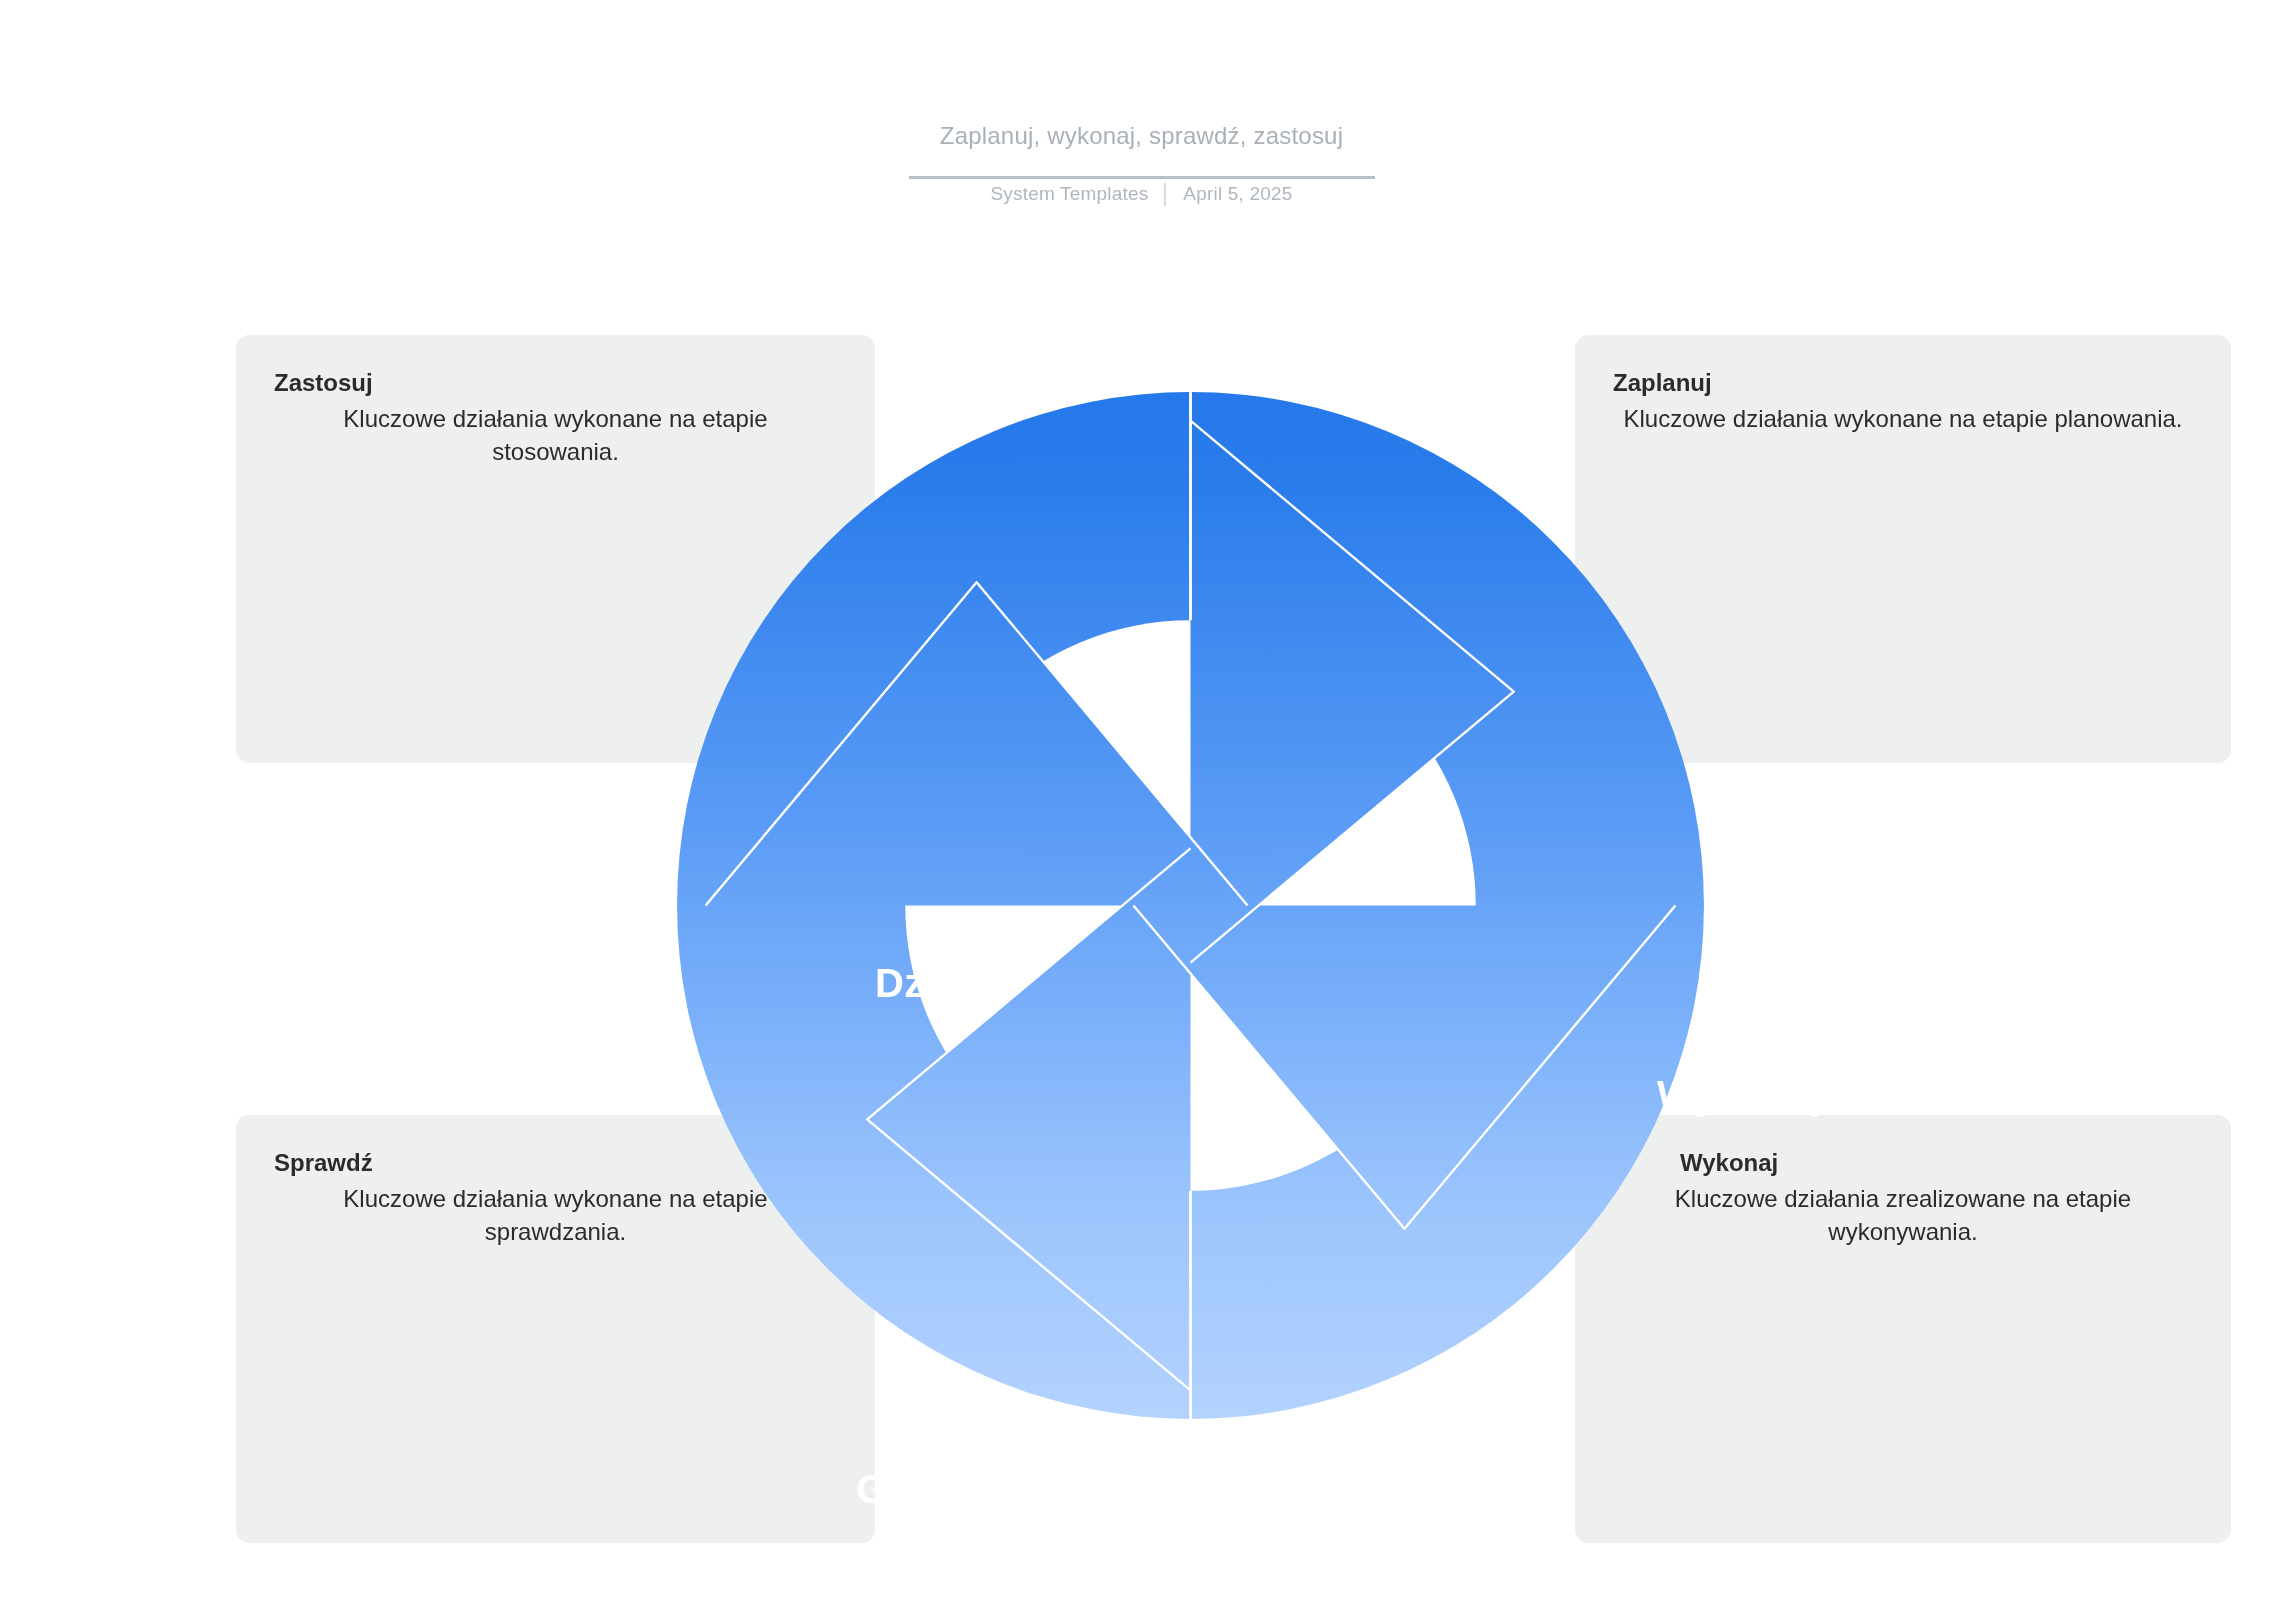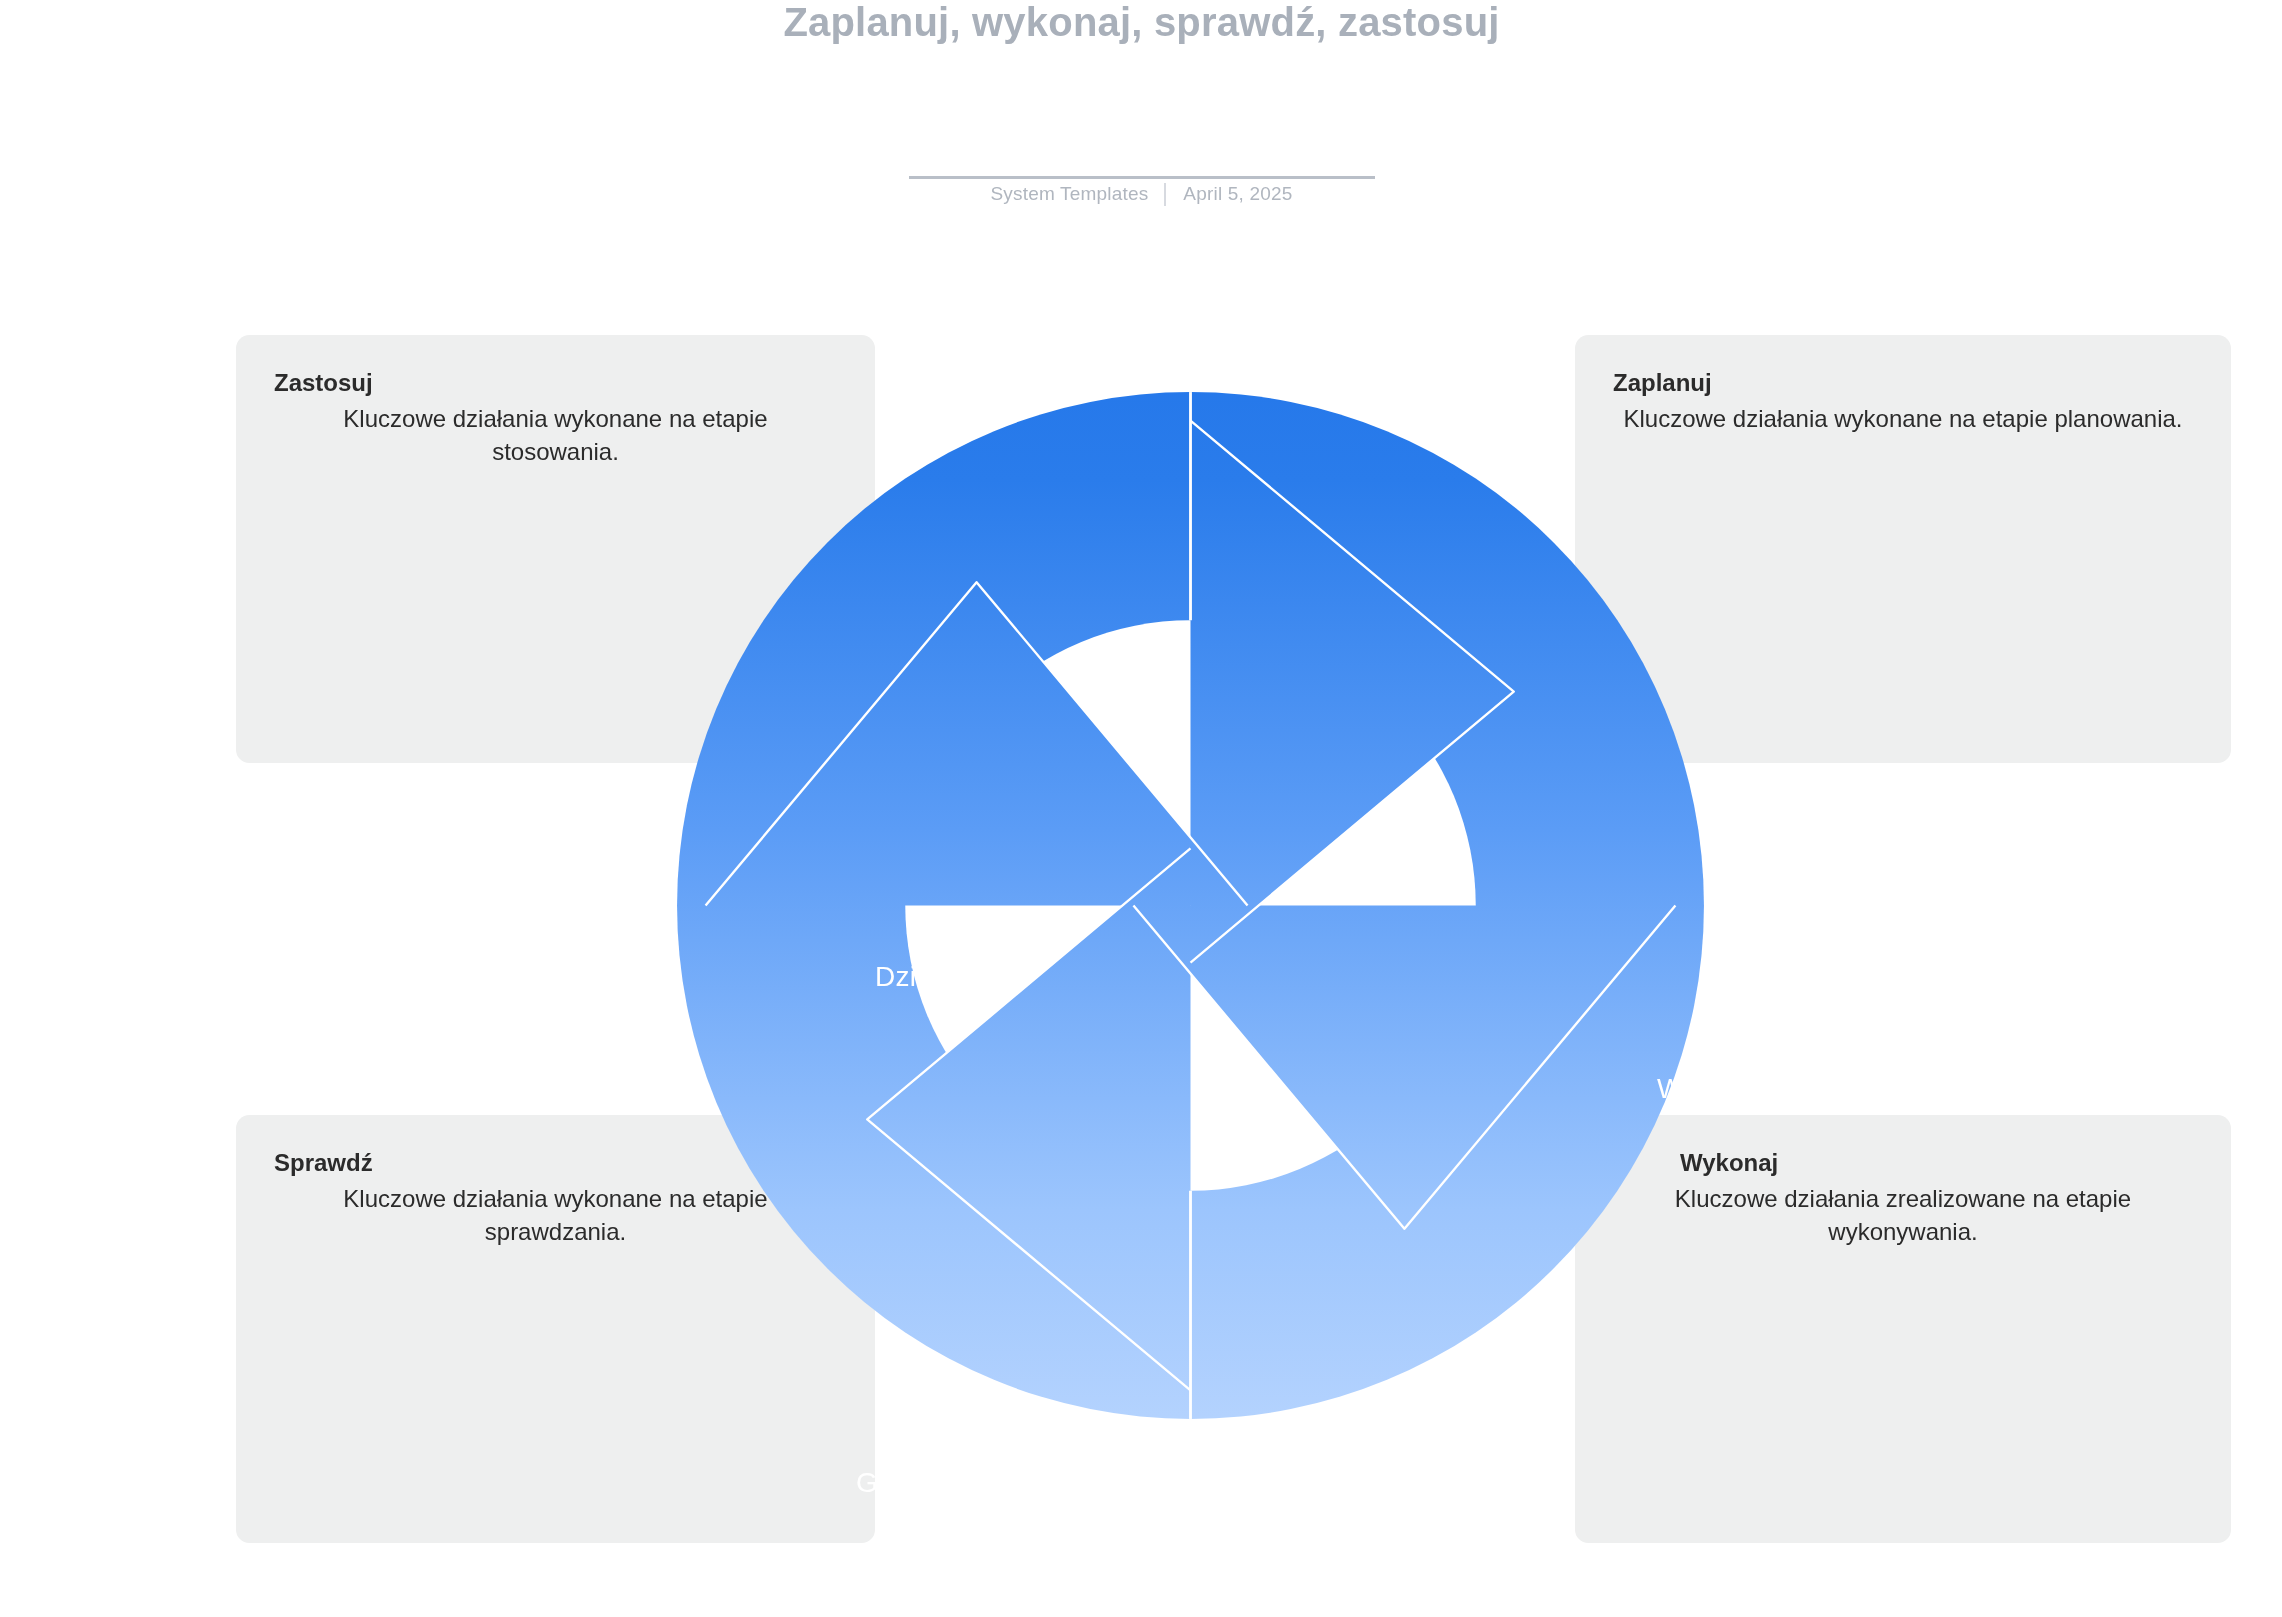--- a/index.html
+++ b/index.html
@@ -20,22 +20,23 @@
   
   .header {
     position: absolute;
     left: 0;
     top: 0;
     width: 2283px;
     text-align: center;
   }
   .doc-title {
     margin: 0;
-    font-size: 40px;
-    font-weight: bold;
+    padding-top: 122px;
+    font-size: 24px;
+    font-weight: normal;
     color: #a9b0ba;
     letter-spacing: 0.2px;
     display: inline-block;
     position: relative;
   }
   .title-rule {
     position: absolute;
     left: 50%;
     transform: translateX(-50%);
     top: 176px;
@@ -101,22 +102,22 @@
   }
   .wheel svg {
     display: block;
     width: 1141px;
     height: 1141px;
     overflow: visible;
   }
   .seg-label {
     position: absolute;
     color: #ffffff;
-    font-size: 28px;
-    font-weight: normal;
+    font-size: 40px;
+    font-weight: bold;
     white-space: nowrap;
     letter-spacing: 0.3px;
     pointer-events: none;
   }
   #label-dzialaj { left: 255px;  top: 626px;  }
   #label-planuj  { left: 1037px; top: 738px;  }
   #label-wykonaj { left: 951px; top: 1208px; }
   #label-gotowe  { left: 236px;  top: 1132px; }
 </style>
 </head>

